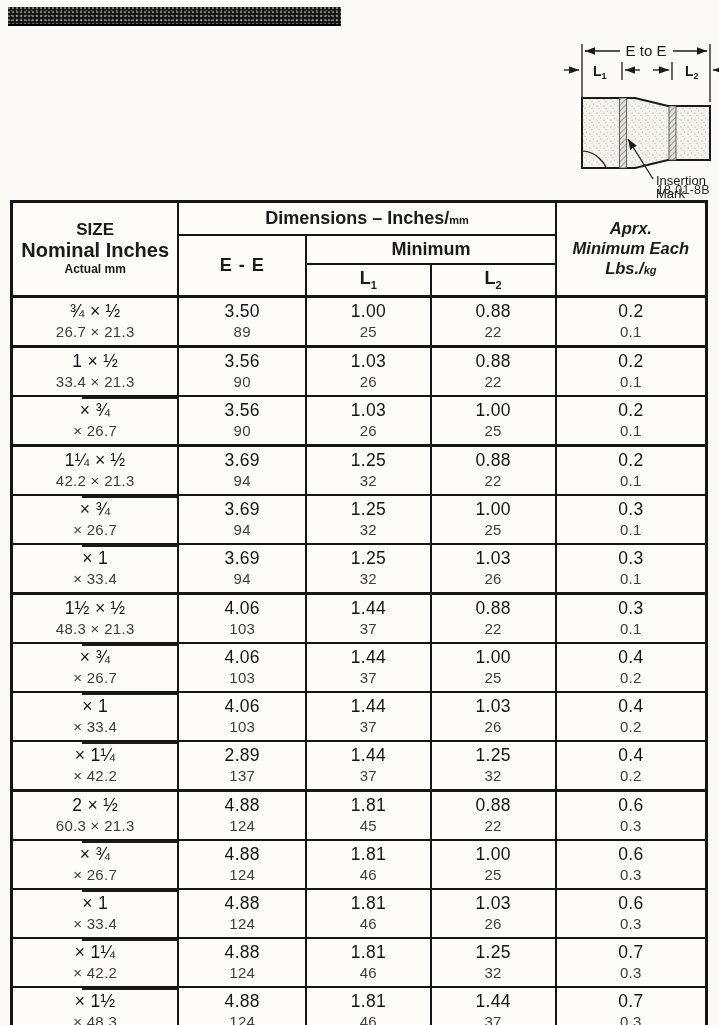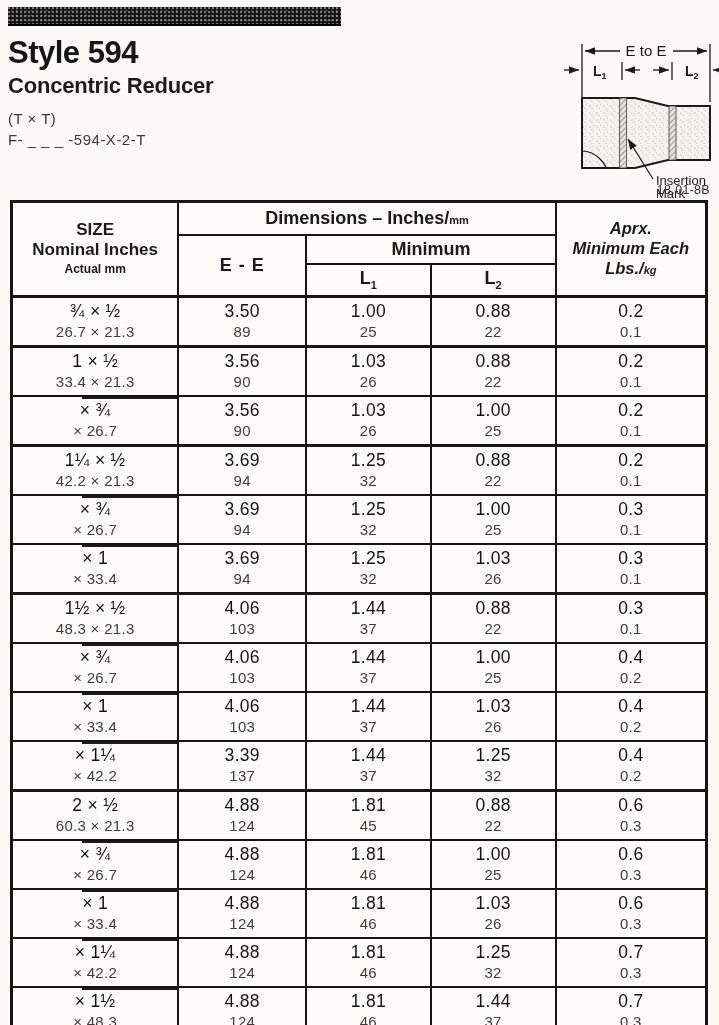--- a/index.html
+++ b/index.html
@@ -43,21 +43,21 @@
     border-collapse:collapse; table-layout:fixed;
     background:#fdfcf9;
   }
   table.spec, table.spec th, table.spec td{ border:2px solid #151515; }
   table.spec{ border-width:3px; }
   thead th{ vertical-align:middle; text-align:center; background:#fdfcf9; }
   thead tr.h-row-1{ height:33px; }
   thead tr.h-row-2{ height:29px; }
   thead tr.h-row-3{ height:33px; }
   th.size-h .sh1{ font-size:17px; font-weight:bold; line-height:20px; }
-  th.size-h .sh2{ font-size:17px; font-weight:bold; line-height:20px; }
+  th.size-h .sh2{ font-size:20px; font-weight:bold; line-height:20px; }
   th.size-h .sh3{ font-size:12px; font-weight:bold; line-height:19px; }
   th.dims-h{ font-size:18px; font-weight:bold; }
   th.min-h{ font-size:18px; font-weight:bold; }
   th.ee-h{ font-size:18px; font-weight:bold; letter-spacing:1px; }
   th.l-h{ font-size:18px; font-weight:bold; }
   th.l-h sub, th.dims-h .small, th.wt-h .small{ font-size:11px; font-weight:bold; }
   th.wt-h div{ font-size:16.5px; font-weight:bold; line-height:20px;font-style:italic; }
   thead th{ border-bottom-width:3px; }
 
   tbody td{
@@ -74,26 +74,20 @@
   .v-in{ font-size:17.5px; color:#141414; line-height:22px; letter-spacing:.3px; }
   .v-mm{ font-size:15px; color:#3e3e3e; line-height:20px; letter-spacing:.3px; }
 </style>
 </head>
 <body>
 
 <div class="page">
 
   <div class="top-bar"></div>
 
-  <div class="titles">
-    <div class="title-main">Style 594</div>
-    <div class="title-sub">Concentric Reducer</div>
-    <div class="conn-type">(T × T)</div>
-    <div class="part-number">F- _ _ _ -594-X-2-T</div>
-  </div>
 
   <div class="figure">
     <svg width="176" height="160" viewBox="0 0 176 160">
       <defs>
         <marker id="ah" markerWidth="9" markerHeight="8" refX="8" refY="3" orient="auto">
           <path d="M0,0 L8,3 L0,6 Z" fill="#1a1a1a"></path>
         </marker>
         <pattern id="speck" width="7" height="7" patternUnits="userSpaceOnUse">
           <rect width="7" height="7" fill="#f3f2ed"></rect>
           <circle cx="2" cy="3" r=".6" fill="#9b9b93"></circle>
@@ -372,21 +366,21 @@
             <div class="v-mm">0.2</div>
           </td>
         </tr>
         <tr class="sub-row">
           <td>
             <div class="part-line"></div>
             <div class="v-in">× 1¼</div>
             <div class="v-mm">× 42.2</div>
           </td>
           <td>
-            <div class="v-in">3.39</div>
+            <div class="v-in">2.89</div>
             <div class="v-mm">137</div>
           </td>
           <td>
             <div class="v-in">1.44</div>
             <div class="v-mm">37</div>
           </td>
           <td>
             <div class="v-in">1.25</div>
             <div class="v-mm">32</div>
           </td>

